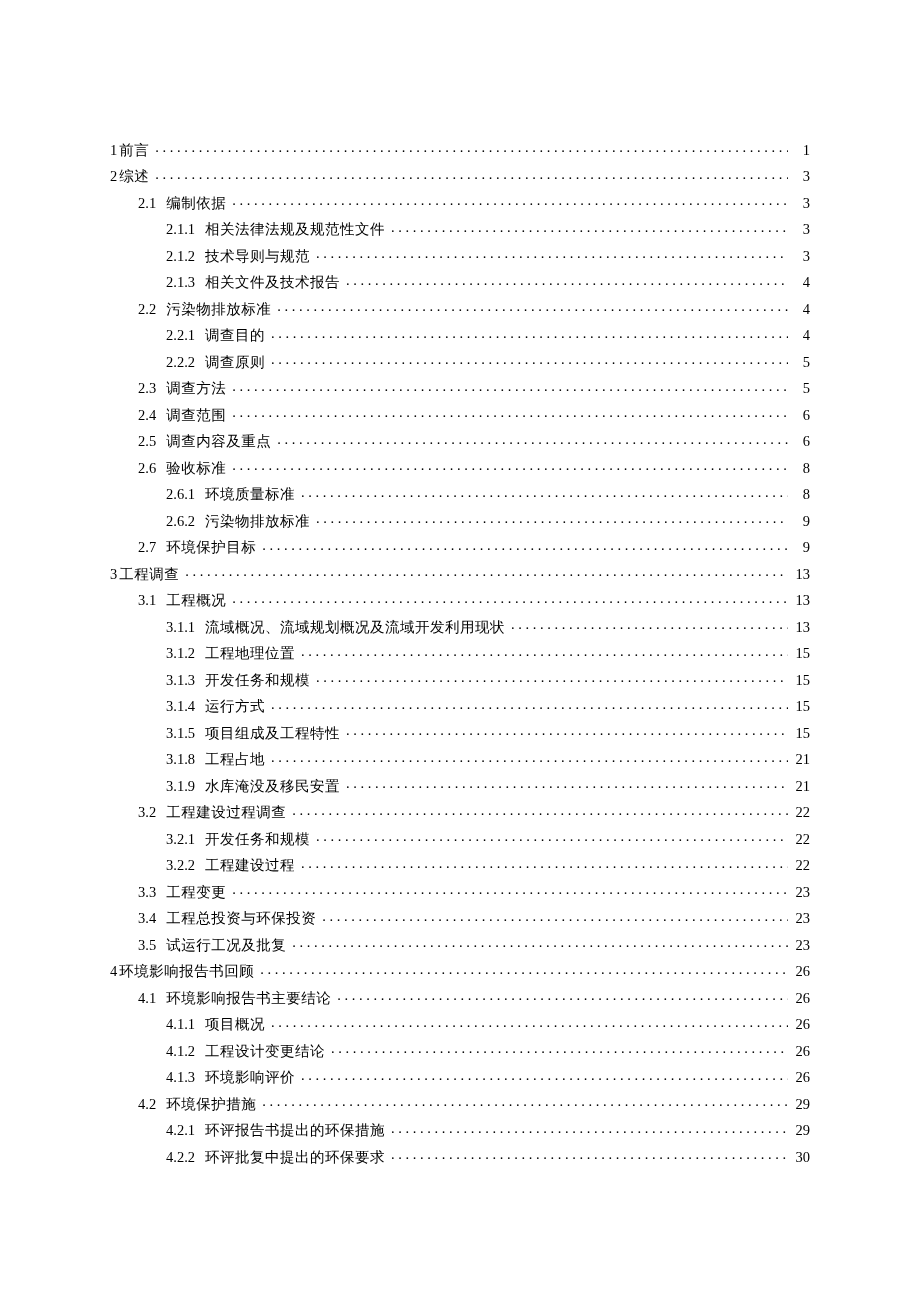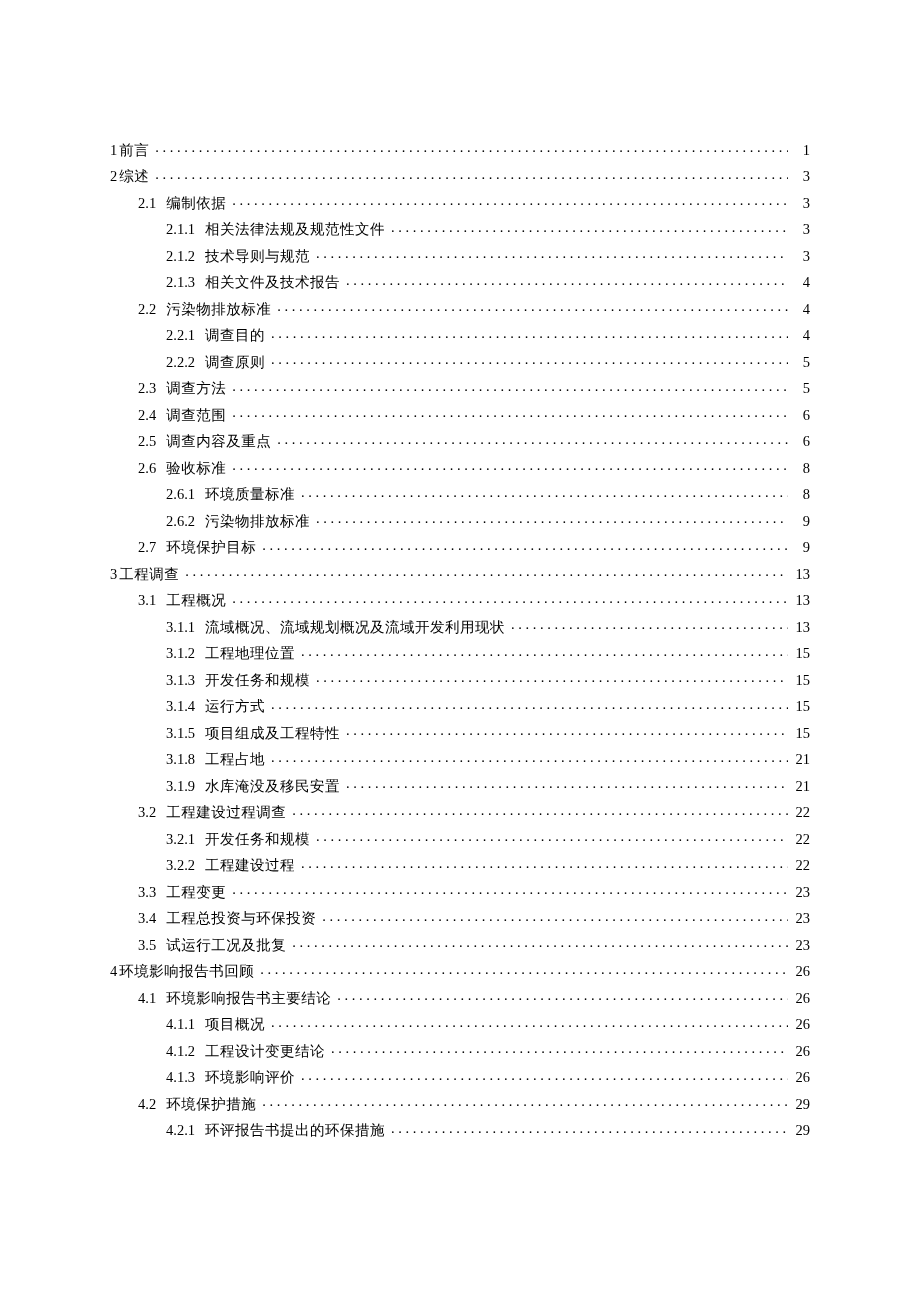--- a/index.html
+++ b/index.html
@@ -360,14 +360,22 @@
         <span class="page-num">29</span>
       </div>
       <div class="toc-row indent-2">
         <span class="num">4.2.1</span>
         <span class="gap-small"></span>
         <span class="label">环评报告书提出的环保措施</span>
         <span style="display: inline-block; width: 2px;"></span>
         <span class="leaders"></span>
         <span class="page-num">29</span>
       </div>
+      <div class="toc-row indent-2">
+        <span class="num">4.2.2</span>
+        <span class="gap-small"></span>
+        <span class="label">环评批复中提出的环保要求</span>
+        <span style="display: inline-block; width: 2px;"></span>
+        <span class="leaders"></span>
+        <span class="page-num">30</span>
+      </div>
     </div>
 </div>
 
 </body></html>

